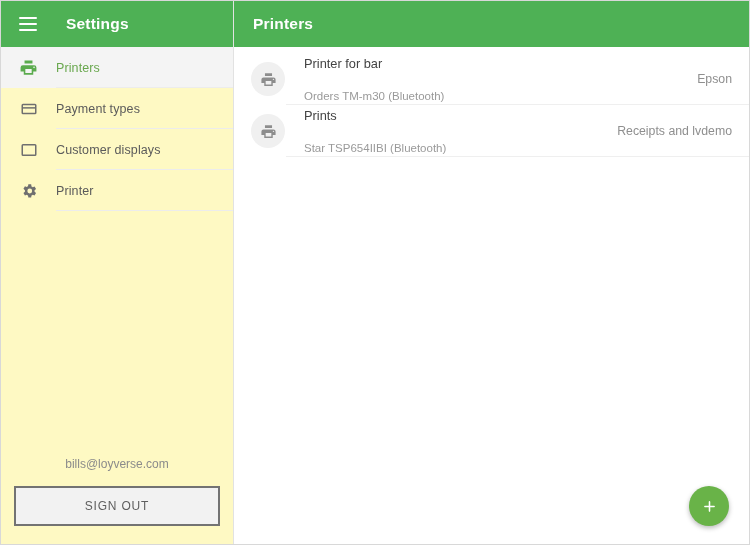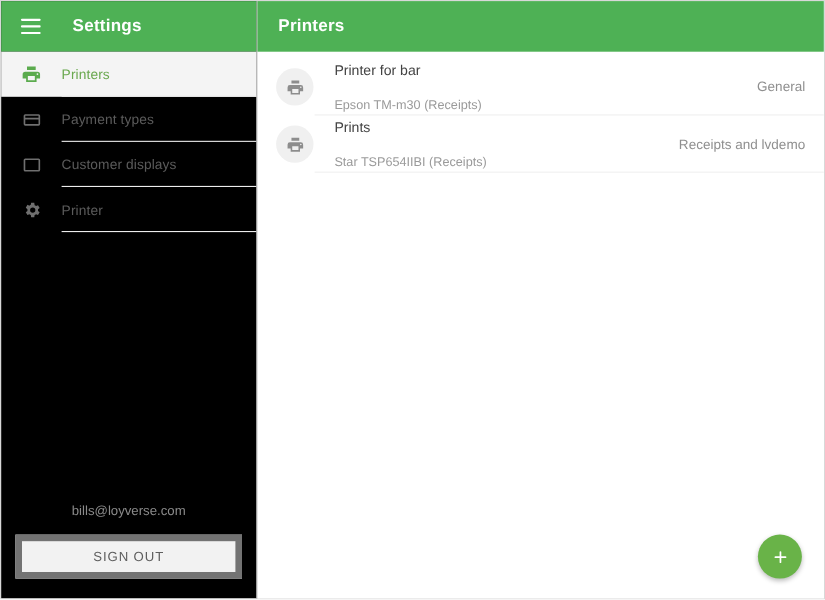--- a/index.html
+++ b/index.html
@@ -20,21 +20,21 @@
     display: flex;
     background: #ffffff;
     border: 1px solid #d8d8d8;
     overflow: hidden;
   }
 
   
   .sidebar {
     width: 233px;
     height: 100%;
-    background: #000000;
+    background: #fef9c3;
     display: flex;
     flex-direction: column;
     border-right: 1px solid #e2e2e2;
     flex: 0 0 233px;
   }
 
   .sidebar-header {
     height: 46px;
     flex: 0 0 46px;
     background: #4eb155;
@@ -121,21 +121,21 @@
     padding-bottom: 15px;
   }
 
   .signout-wrap {
     padding: 0 13px 18px 13px;
   }
   .signout-button {
     width: 100%;
     height: 40px;
     background: #f2f2f2;
-    border: 6px solid #737373;
+    border: 2px solid #737373;
     color: #5e5e5e;
     font-size: 12px;
     font-family: "Liberation Sans", sans-serif;
     letter-spacing: .8px;
     cursor: pointer;
     display: flex;
     align-items: center;
     justify-content: center;
   }
 
@@ -327,34 +327,34 @@
     <div class="printer-list">
 
       <div class="printer-row">
         <span class="avatar">
           <svg width="17" height="17" viewBox="0 0 24 24" fill="currentColor" aria-hidden="true">
             <path d="M7 3h10v4H7V3zm12 6H5a3 3 0 0 0-3 3v5h4v4h12v-4h4v-5a3 3 0 0 0-3-3zm-3 10H8v-5h8v5zm3-6.2a1 1 0 1 1 0-2 1 1 0 0 1 0 2z"></path>
           </svg>
         </span>
         <span class="printer-texts">
           <span class="printer-name">Printer for bar</span>
-          <span class="printer-model">Epson TM-m30 (Receipts)</span>
-        </span>
-        <span class="printer-role">General</span>
+          <span class="printer-model">Orders TM-m30 (Bluetooth)</span>
+        </span>
+        <span class="printer-role">Epson</span>
       </div>
 
       <div class="printer-row">
         <span class="avatar">
           <svg width="17" height="17" viewBox="0 0 24 24" fill="currentColor" aria-hidden="true">
             <path d="M7 3h10v4H7V3zm12 6H5a3 3 0 0 0-3 3v5h4v4h12v-4h4v-5a3 3 0 0 0-3-3zm-3 10H8v-5h8v5zm3-6.2a1 1 0 1 1 0-2 1 1 0 0 1 0 2z"></path>
           </svg>
         </span>
         <span class="printer-texts">
           <span class="printer-name">Prints</span>
-          <span class="printer-model">Star TSP654IIBI (Receipts)</span>
+          <span class="printer-model">Star TSP654IIBI (Bluetooth)</span>
         </span>
         <span class="printer-role">Receipts and lvdemo</span>
       </div>
 
     </div>
 
     <button class="fab">
       <svg width="17" height="17" viewBox="0 0 24 24" fill="none" stroke="currentColor" stroke-width="2.2" stroke-linecap="round" aria-hidden="true">
         <line x1="12" y1="5.5" x2="12" y2="18.5"></line>
         <line x1="5.5" y1="12" x2="18.5" y2="12"></line>

